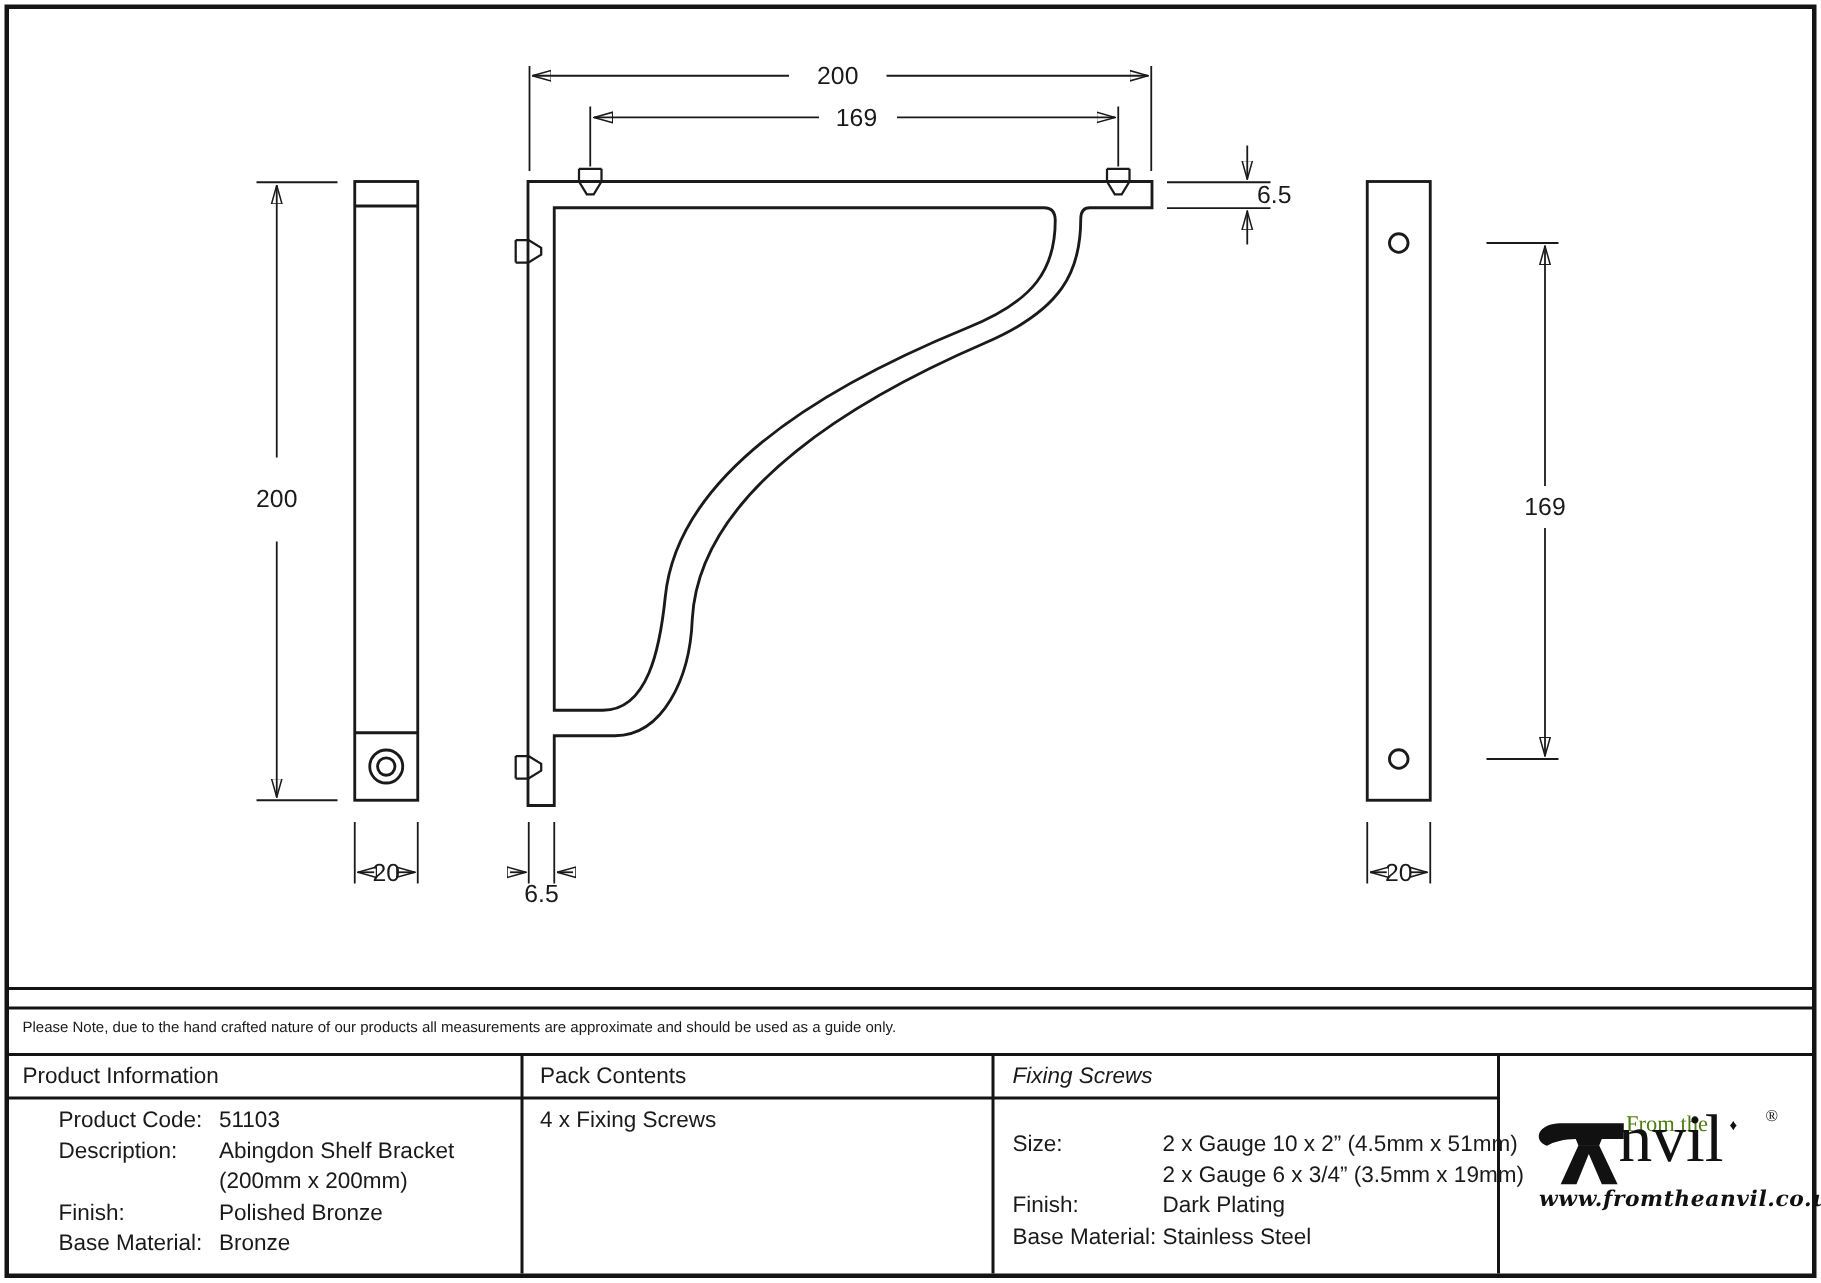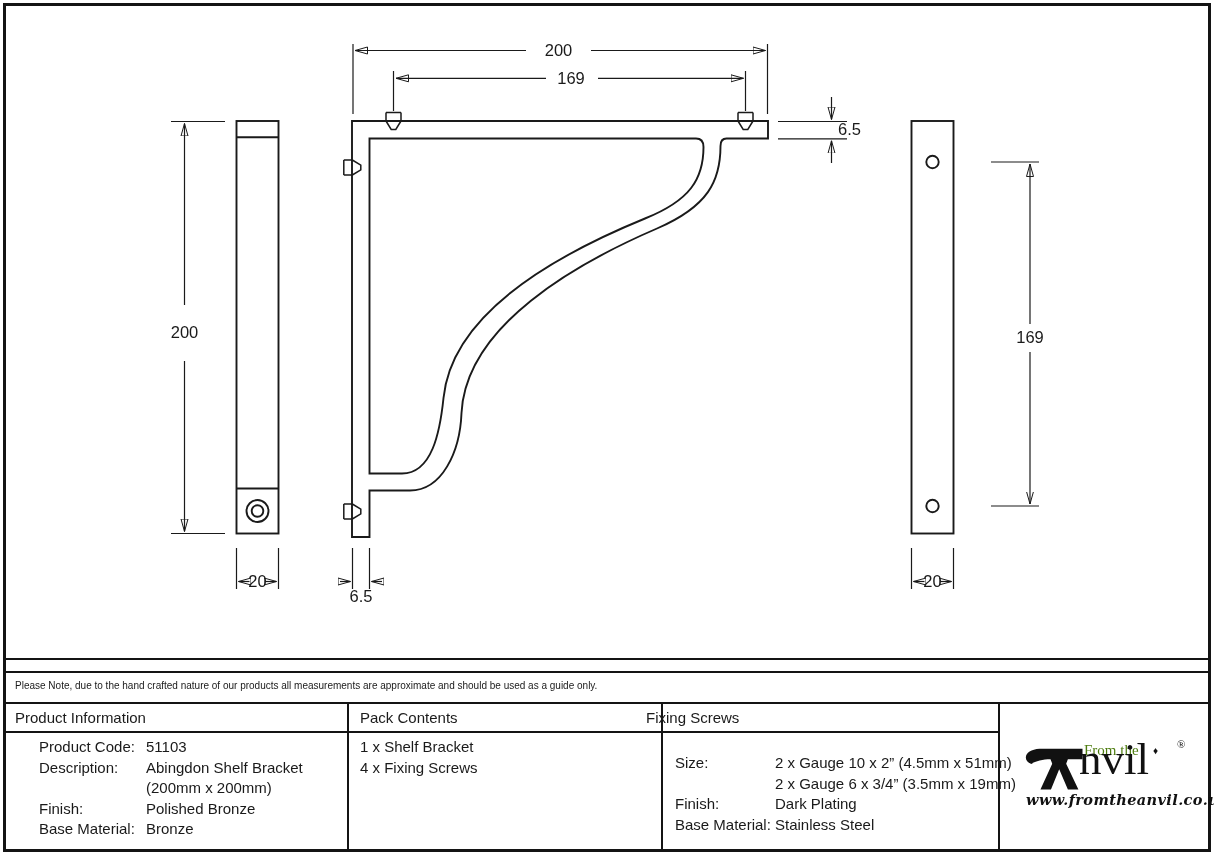--- a/index.html
+++ b/index.html
@@ -153,21 +153,21 @@
 <div class="hline" style="top:702px; left:6px; width:1202px;"></div>
 <div class="hline" style="top:731px; left:6px; width:993px;"></div>
 <div class="vline" style="left:347px; top:704px; height:145px;"></div>
 <div class="vline" style="left:661px; top:704px; height:145px;"></div>
 <div class="vline" style="left:998px; top:704px; height:145px;"></div>
 
 <div class="note">Please Note, due to the hand crafted nature of our products all measurements are approximate and should be used as a guide only.</div>
 
 <div class="th" style="left:15px;">Product Information</div>
 <div class="th" style="left:360px;">Pack Contents</div>
-<div class="th" style="left:646px;">Fixing Screws</div>
+<div class="th" style="left:675px;font-style:italic;">Fixing Screws</div>
 
 <div class="cellblock" style="left:15px; width:330px;margin-left:24px;">
   <div class="row">
     <span class="lab-w107">Product Code:</span>
     <span>51103</span>
   </div>
   <div class="row">
     <span class="lab-w107">Description:</span>
     <span>Abingdon Shelf Bracket</span>
   </div>
@@ -179,21 +179,20 @@
     <span class="lab-w107">Finish:</span>
     <span>Polished Bronze</span>
   </div>
   <div class="row">
     <span class="lab-w107">Base Material:</span>
     <span>Bronze</span>
   </div>
 </div>
 
 <div class="cellblock" style="left:360px; width:295px;">
-  <div class="row">1 x Shelf Bracket</div>
   <div class="row">4 x Fixing Screws</div>
 </div>
 
 <div class="cellblock" style="left:675px; width:322px;margin-top:16px;">
   <div class="row">
     <span class="lab-w100">Size:</span>
     <span>2 x Gauge 10 x 2” (4.5mm x 51mm)</span>
   </div>
   <div class="row">
     <span class="lab-w100"></span>

